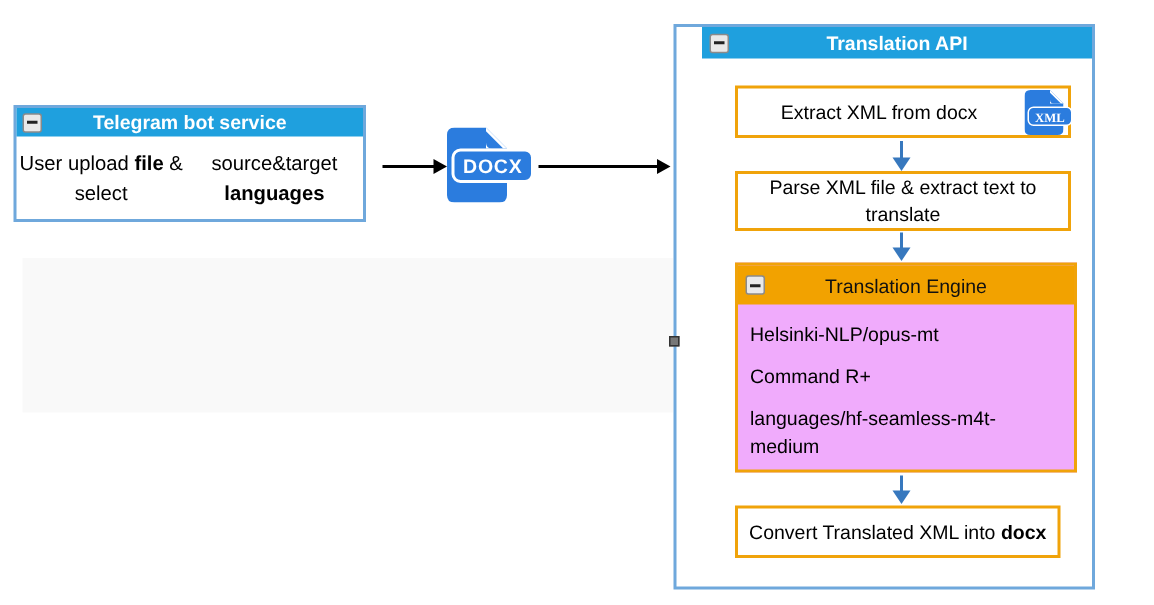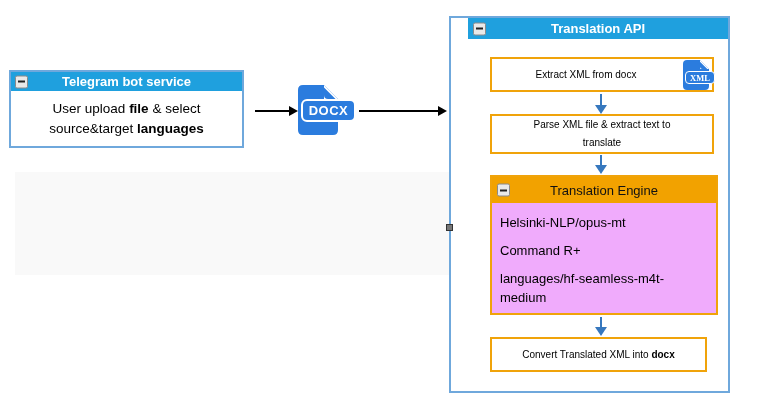--- a/index.html
+++ b/index.html
@@ -18,21 +18,21 @@
     width:13px; height:13px; background:#e9e9e9; border:1px solid #8a8a8a; border-radius:2px;
     display:flex; align-items:center; justify-content:center; }
   .collapse-btn .minus { width:7px; height:2px; background:#222; display:block; }
 
   
   .tg-box { position:absolute; left:9px; top:70px; width:235px; height:78px;
     border:2px solid #6fa8dc; background:#fff; }
   .tg-box .blue-hdr { height:19px; }
   .tg-box .blue-hdr .collapse-btn { left:4px; }
   .tg-body { position:absolute; top:19px; left:0; right:0; bottom:0;
-    display:flex; flex-direction:column; align-items:center; justify-content:center;
+    display:flex; flex-direction:row; align-items:center; justify-content:center;
     font-size:13.5px; line-height:20px; text-align:center; }
 
   
   .h-line { position:absolute; height:2px; background:#000; }
   .h-head { position:absolute; width:0; height:0;
     border-top:5px solid transparent; border-bottom:5px solid transparent; border-left:9px solid #000; }
 
   
   .v-line { position:absolute; width:2px; background:#3778be; left:600px; }
   .v-head { position:absolute; width:0; height:0; left:595px;
@@ -47,21 +47,21 @@
     display:flex; align-items:center; justify-content:center; }
 
   
   .api-box { position:absolute; left:449px; top:16px; width:281px; height:377px;
     border:2px solid #6fa8dc; background:#fff; }
   .api-box .blue-hdr { height:21px;margin-left:17px; }
 
   
   .step-box { position:absolute; border:2px solid #f0a30a; background:#fff;
     display:flex; flex-direction:column; align-items:center; justify-content:center;
-    font-size:10px; line-height:18px; text-align:center; }
+    font-size:13px; line-height:18px; text-align:center; }
   .step-extract { left:490px; top:57px; width:224px; height:35px; padding-right:32px; }
   .step-parse   { left:490px; top:114px; width:224px; height:40px; }
   .step-convert { left:490px; top:337px; width:217px; height:35px; }
 
   
   .xml-group { position:absolute; left:683px; top:60px; width:32px; height:30px;font-family:Liberation Serif, serif; }
   .xml-label { position:absolute; left:2px; top:11px; width:30px; height:13px;
     background:#2b7cde; border:1.5px solid #fff; border-radius:4px;
     color:#fff; font-weight:bold; font-size:8.5px;
     display:flex; align-items:center; justify-content:center; }

